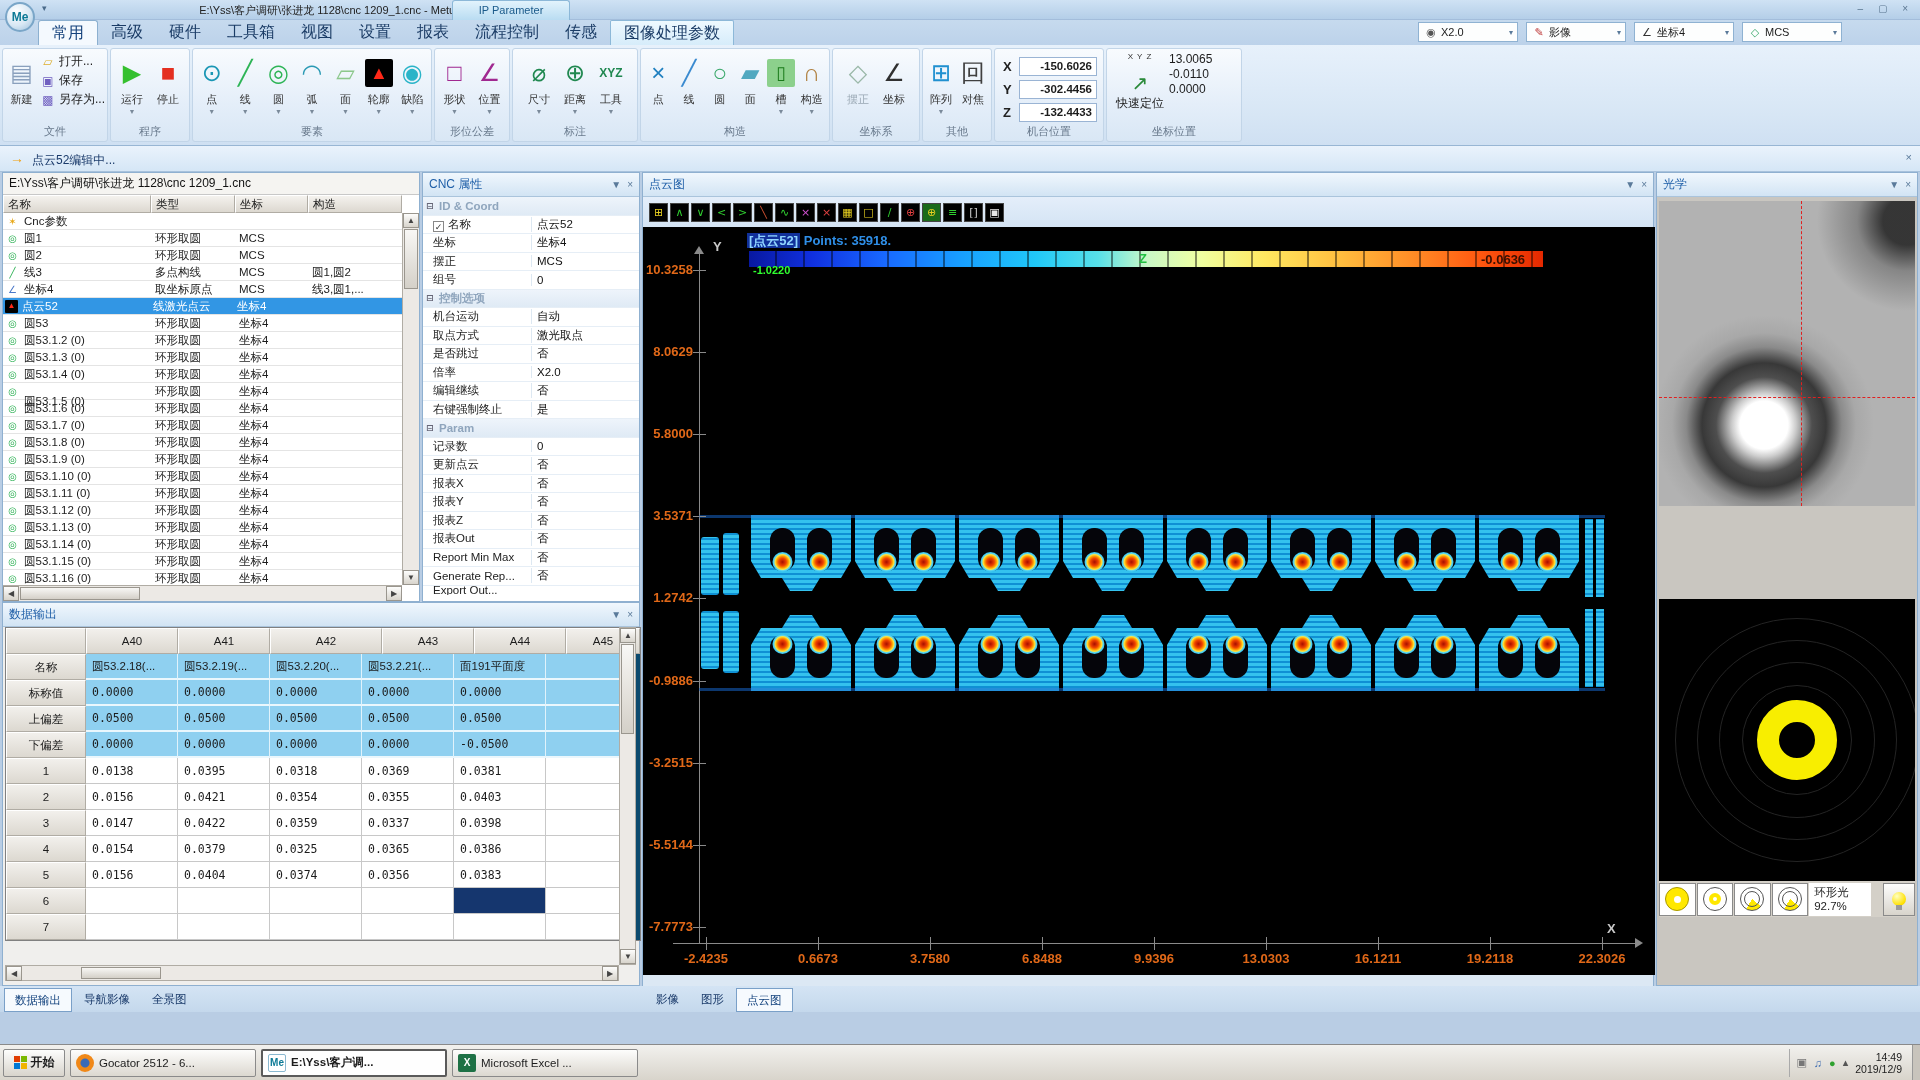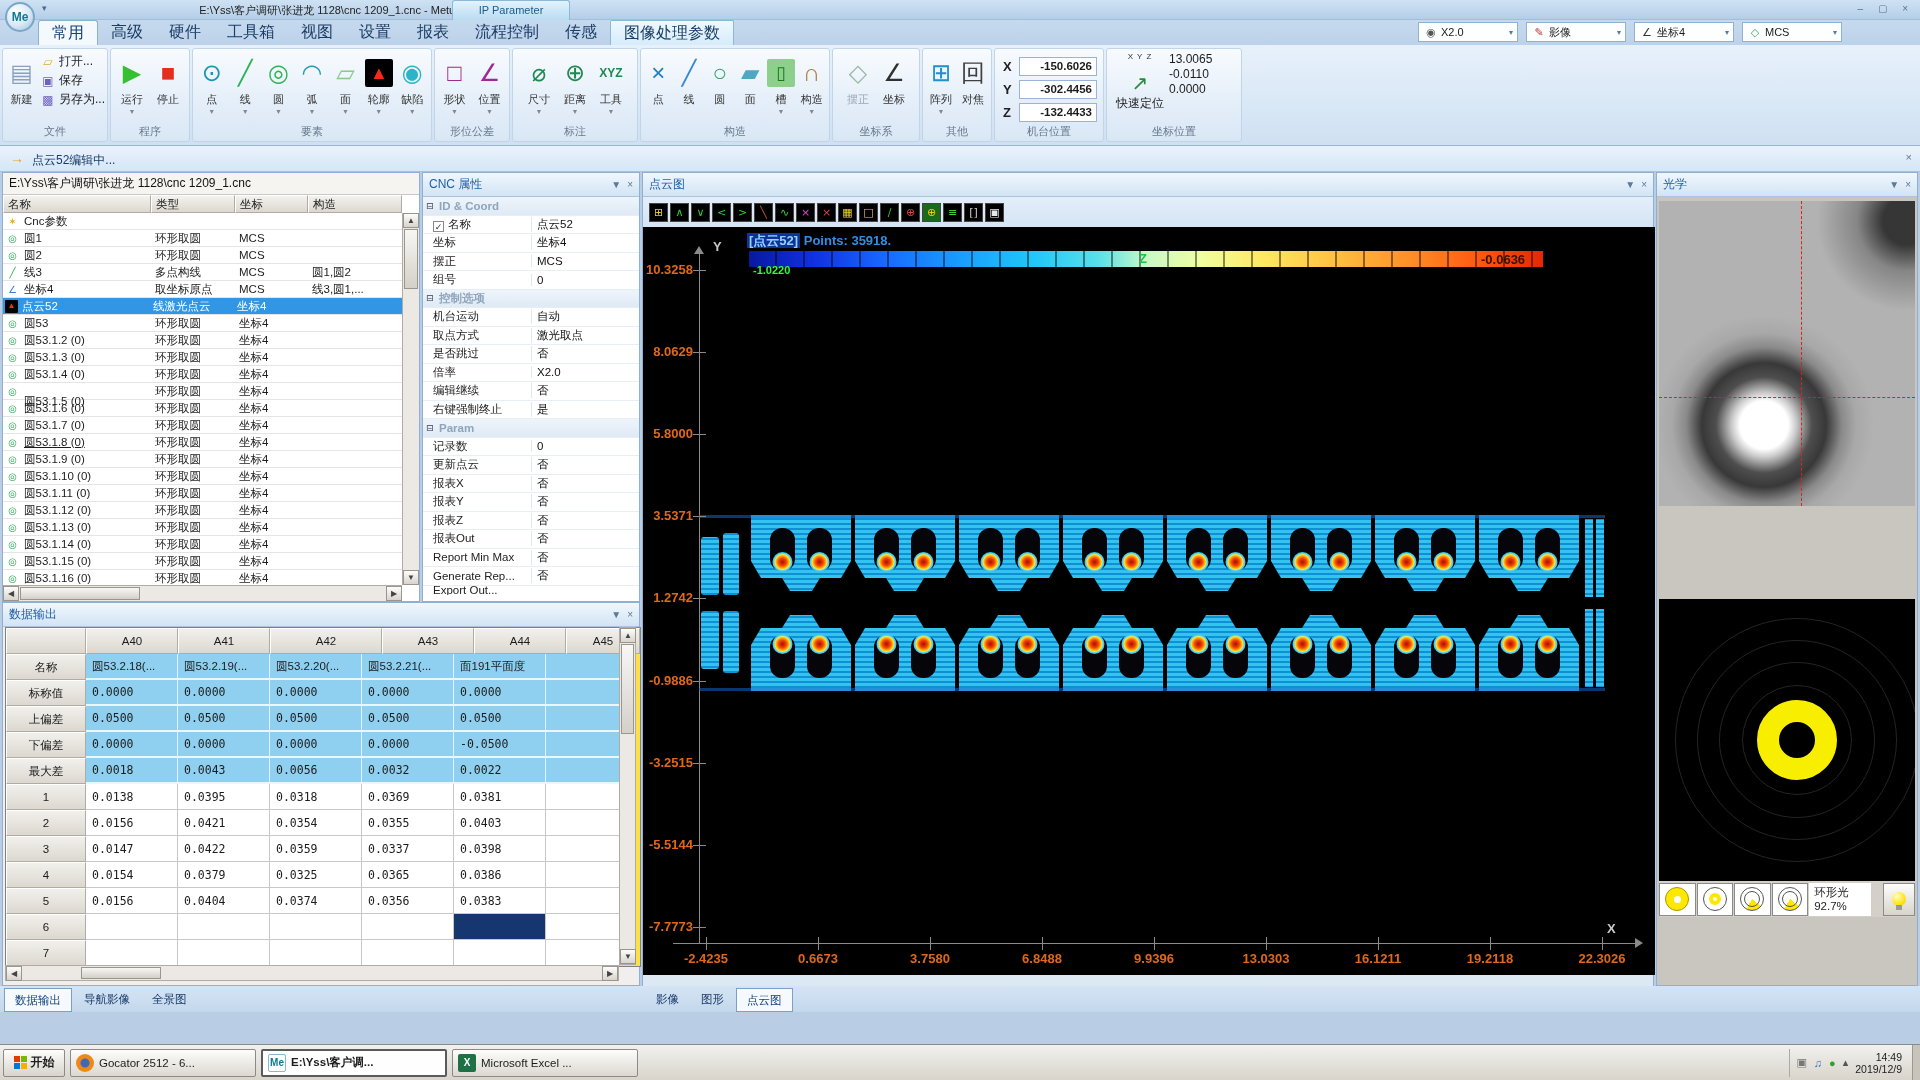--- a/index.html
+++ b/index.html
@@ -99,21 +99,21 @@
   .crow .cv { flex:1; border-left:1px solid #dde8f2; padding-left:5px; font-size:11.5px; color:#111; white-space:nowrap; overflow:hidden; }
   .crow.sect { background:linear-gradient(#eef4fb,#dfeaf5); color:#8fa5bd; font-weight:bold; }
   .crow.sect .cl { color:#8fa5bd; padding-left:16px; width:auto; }
   .crow.sect .cm { position:absolute; left:3px; font-size:9px; color:#667; }
   .crow .cb { display:inline-block; width:11px; height:11px; border:1px solid #888; background:#fff; color:#333; font-size:9px;
     line-height:10px; text-align:center; margin-right:4px; vertical-align:-2px; }
   .crow.partial { height:9px; overflow:hidden; border-bottom:none; color:#555; }
 
   
   .data-panel { left:2px; top:602px; width:638px; height:384px; background:#f0efed; }
-  .dtable { position:absolute; left:2px; top:24px; border:1px solid #808080; background:#fde047; }
+  .dtable { position:absolute; left:2px; top:24px; border:1px solid #808080; background:#0c4a6e; }
   .drow { display:flex; }
   .dcell { height:26px; border-right:1px solid #c8c8c8; border-bottom:1px solid #c8c8c8; font-family:"DejaVu Sans Mono",monospace;
     font-size:11.5px; display:flex; align-items:center; padding-left:6px; background:#fff; white-space:nowrap; overflow:hidden; }
   .dcell.hdr { background:linear-gradient(#f2f0ec,#dcd8d0); border:1px solid #b0aca4; border-left-color:#fff; border-top-color:#fff;
     justify-content:center; padding-left:0; font-family:"Liberation Sans",sans-serif; }
   .dcell.blue { background:#8fd0f0; border-right:1px solid #e0f2fb; border-bottom:2px solid #eaf7fd; }
   .dcell.selcell { background:#15366e; }
   .dvscroll { position:absolute; top:24px; width:17px; background:#ece9e5; border:1px solid #b0aca4; }
   .dhscroll { position:absolute; left:2px; height:16px; background:#ece9e5; border:1px solid #b0aca4; }
 
@@ -565,21 +565,21 @@
         </div>
         <div class="trow">
           <span class="tic" style="color: rgb(43, 176, 82);">◎</span>
           <span class="tc" style="width: 131px;">圆53.1.7 (0)</span>
           <span class="tc" style="width: 84px;">环形取圆</span>
           <span class="tc" style="width: 73px;">坐标4</span>
           <span class="tc" style="width: 94px;"></span>
         </div>
         <div class="trow">
           <span class="tic" style="color: rgb(43, 176, 82);">◎</span>
-          <span class="tc" style="width: 131px; text-decoration: underline;">圆53.1.8 (0)</span>
+          <span class="tc" style="width: 131px;">圆53.1.8 (0)</span>
           <span class="tc" style="width: 84px;">环形取圆</span>
           <span class="tc" style="width: 73px;">坐标4</span>
           <span class="tc" style="width: 94px;"></span>
         </div>
         <div class="trow">
           <span class="tic" style="color: rgb(43, 176, 82);">◎</span>
           <span class="tc" style="width: 131px;">圆53.1.9 (0)</span>
           <span class="tc" style="width: 84px;">环形取圆</span>
           <span class="tc" style="width: 73px;">坐标4</span>
           <span class="tc" style="width: 94px;"></span>
@@ -789,29 +789,20 @@
           <div class="dcell blue" style="width: 92px;">0.0500</div>
           <div class="dcell blue" style="width: 74px;"></div>
         </div>
         <div class="drow">
           <div class="dcell hdr" style="width: 80px;">下偏差</div>
           <div class="dcell blue" style="width: 92px;">0.0000</div>
           <div class="dcell blue" style="width: 92px;">0.0000</div>
           <div class="dcell blue" style="width: 92px;">0.0000</div>
           <div class="dcell blue" style="width: 92px;">0.0000</div>
           <div class="dcell blue" style="width: 92px;">-0.0500</div>
-          <div class="dcell blue" style="width: 74px;"></div>
-        </div>
-        <div class="drow">
-          <div class="dcell hdr" style="width: 80px;">最大差</div>
-          <div class="dcell blue" style="width: 92px;">0.0018</div>
-          <div class="dcell blue" style="width: 92px;">0.0043</div>
-          <div class="dcell blue" style="width: 92px;">0.0056</div>
-          <div class="dcell blue" style="width: 92px;">0.0032</div>
-          <div class="dcell blue" style="width: 92px;">0.0022</div>
           <div class="dcell blue" style="width: 74px;"></div>
         </div>
         <div class="drow">
           <div class="dcell hdr" style="width: 80px;">1</div>
           <div class="dcell" style="width: 92px;">0.0138</div>
           <div class="dcell" style="width: 92px;">0.0395</div>
           <div class="dcell" style="width: 92px;">0.0318</div>
           <div class="dcell" style="width: 92px;">0.0369</div>
           <div class="dcell" style="width: 92px;">0.0381</div>
           <div class="dcell" style="width: 74px;"></div>

